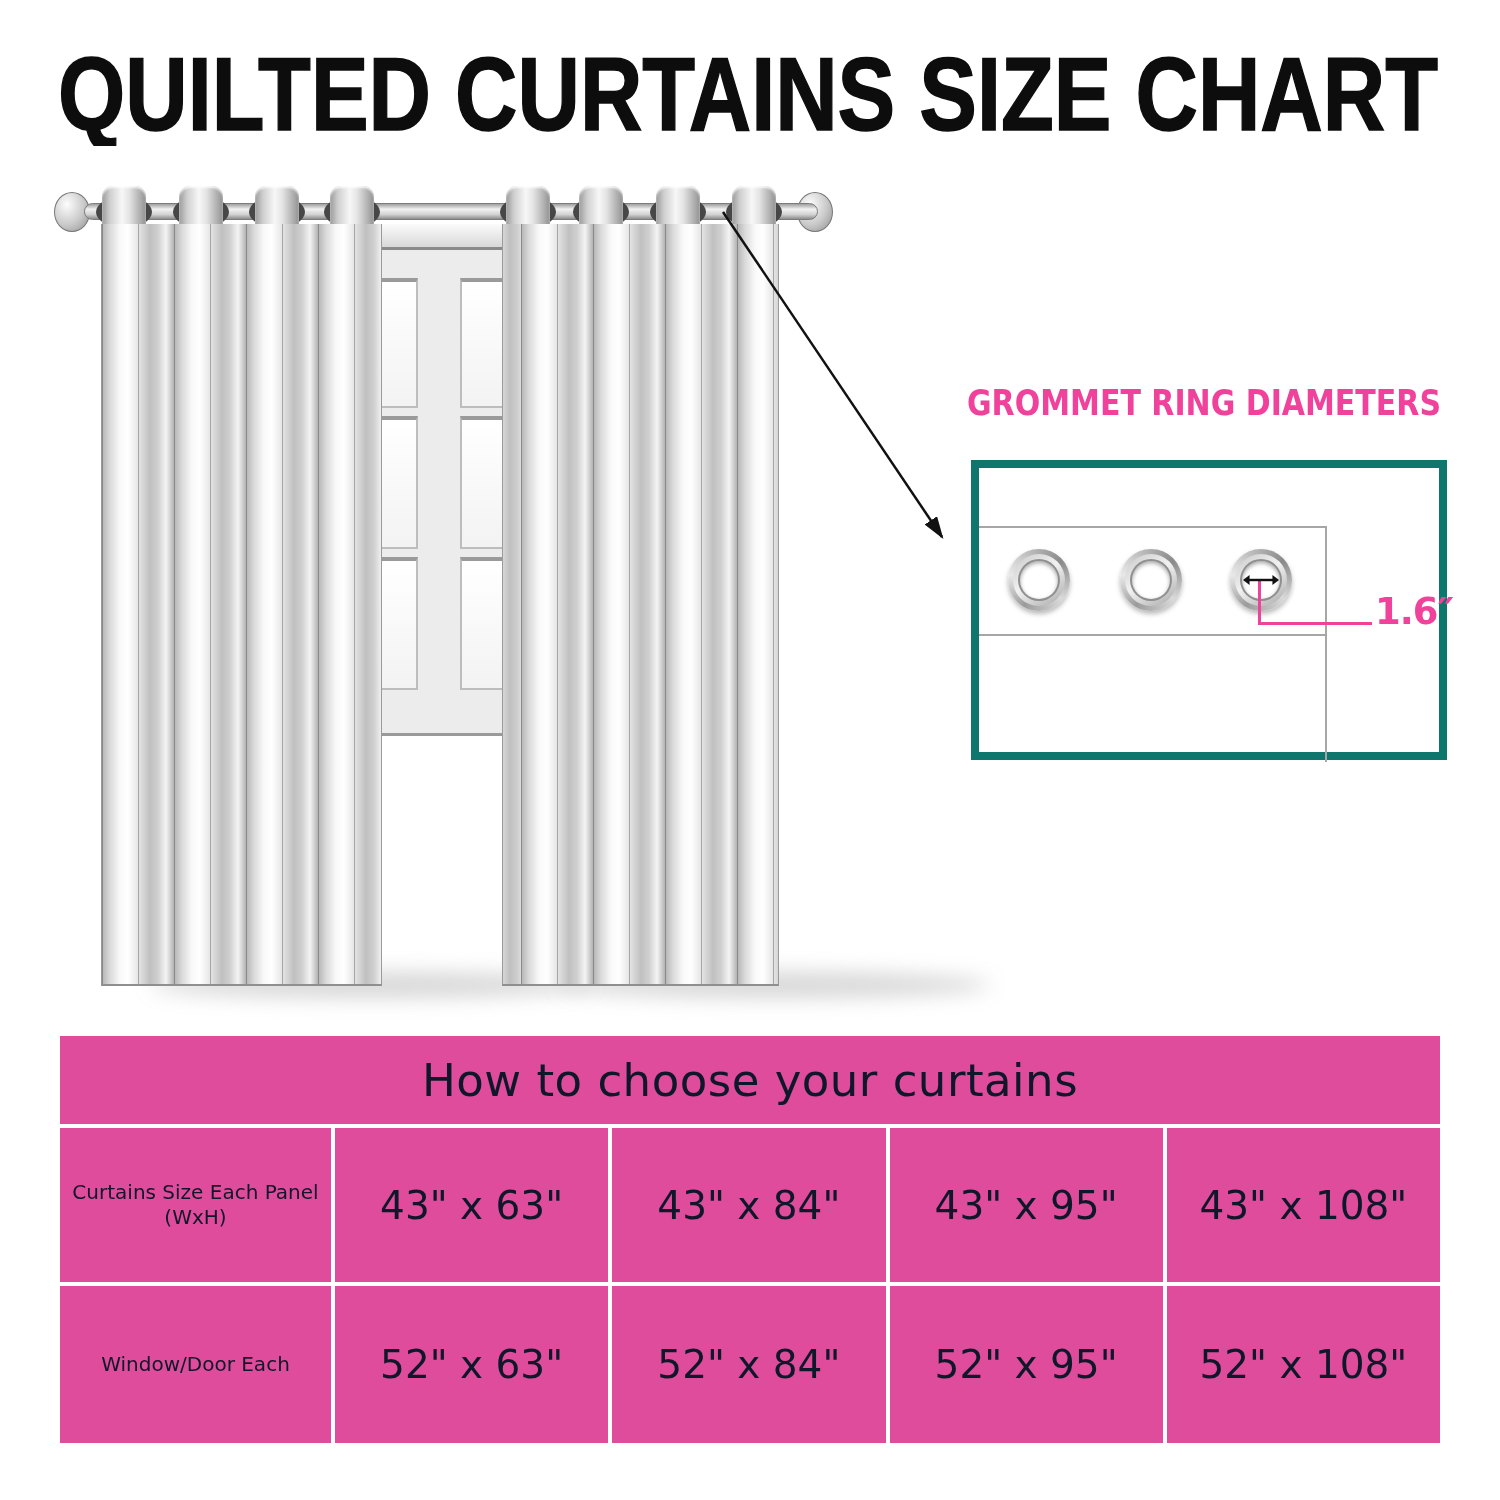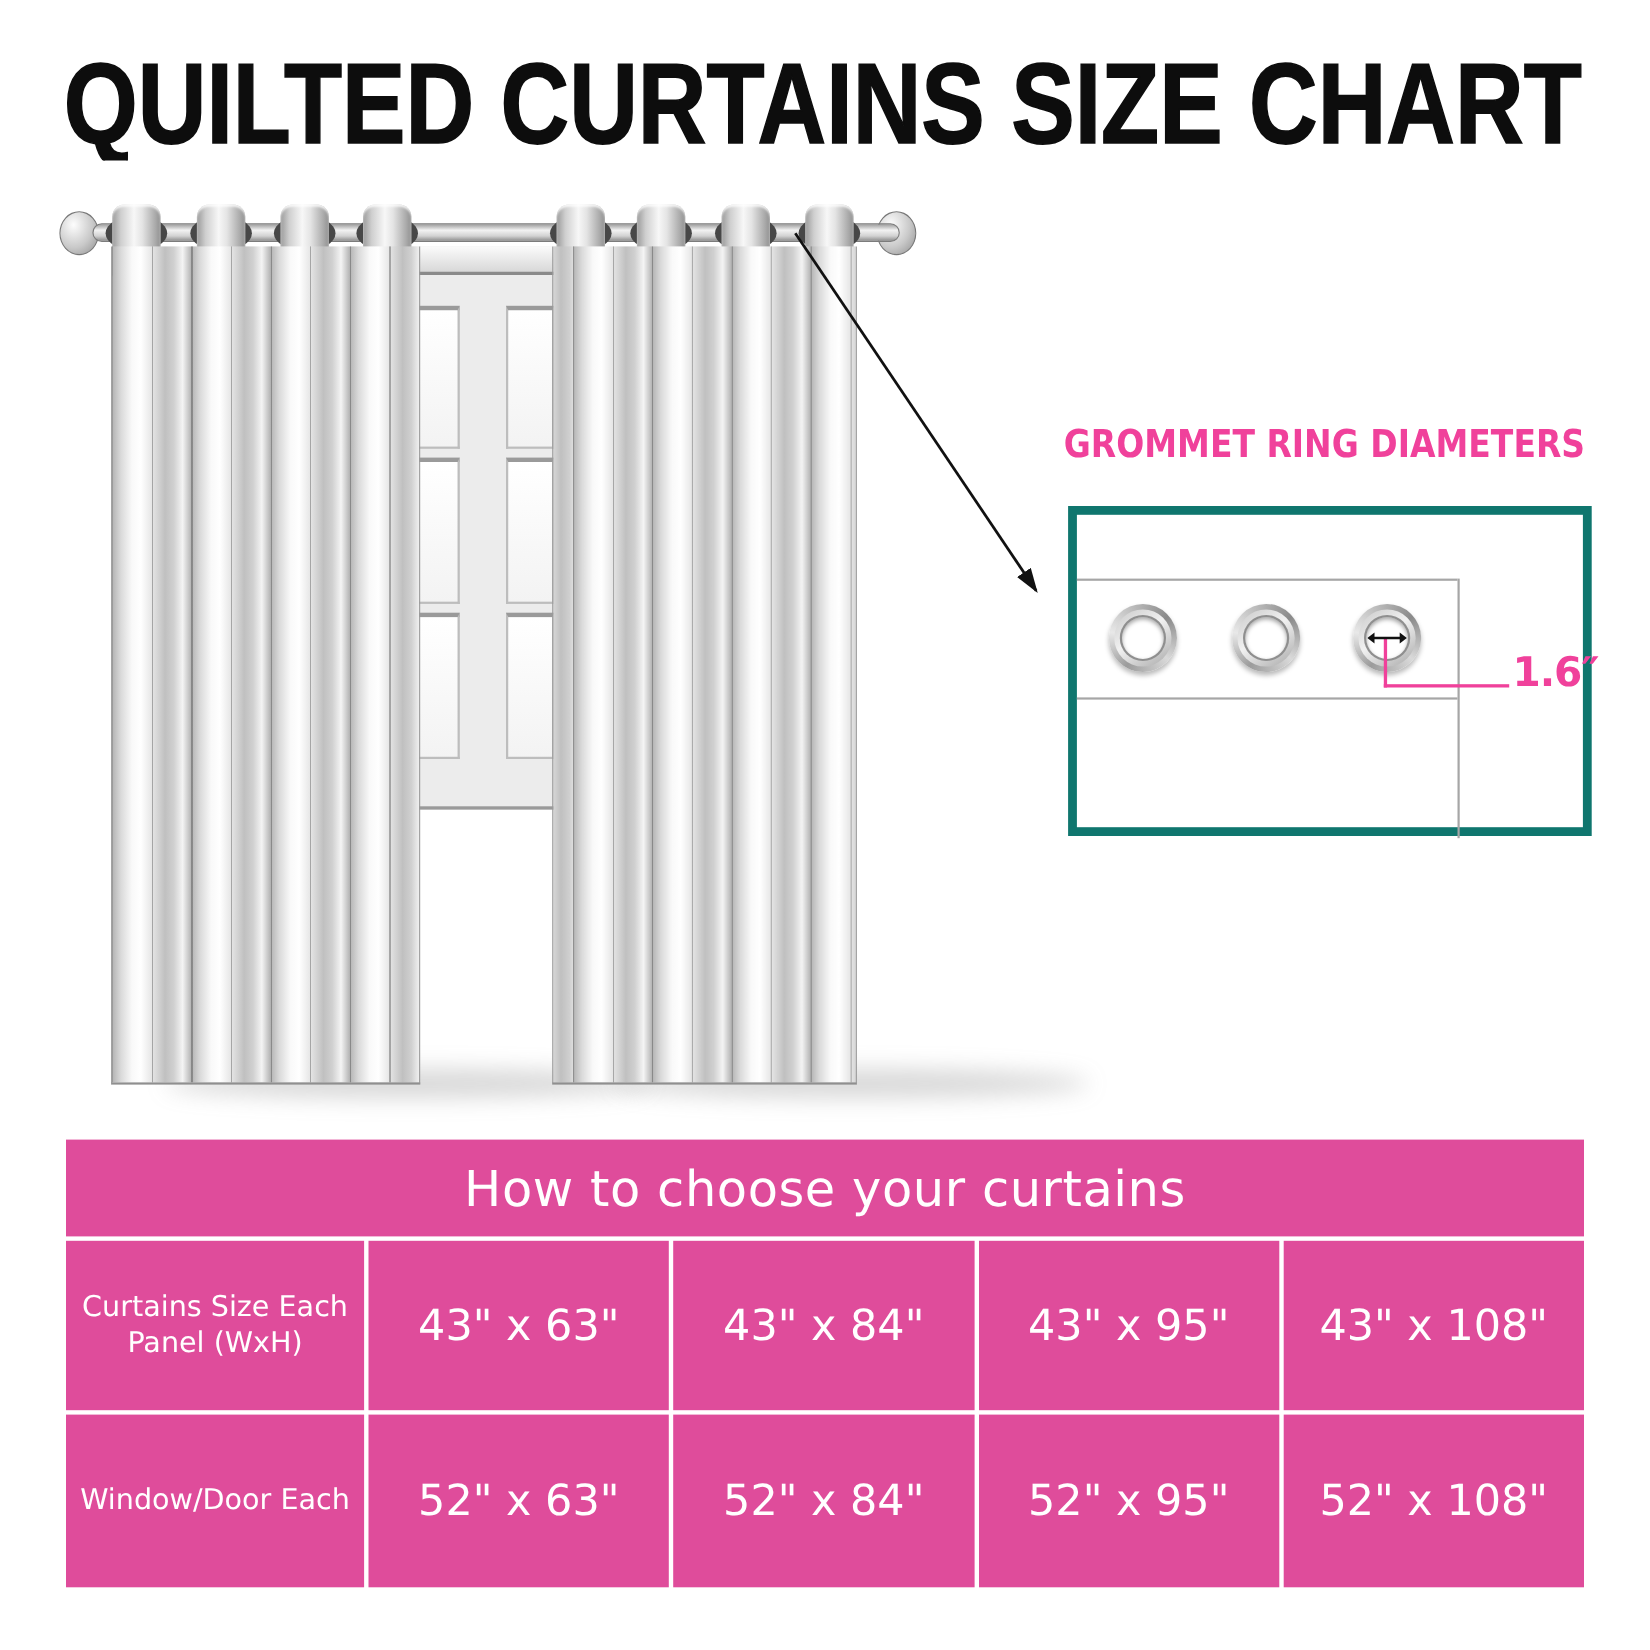--- a/index.html
+++ b/index.html
@@ -119,25 +119,25 @@
     color:#f0419b; letter-spacing:-1px;
   }
 
   
   .size-table {
     position:absolute; left:60px; top:1036px; width:1380px; height:407px;
     display:grid; grid-template-columns:271px 1fr 1fr 1fr 1fr;
     grid-template-rows:88px 154px 157px; gap:4px;
   }
   .size-table > div {
-    background:#df4c9b; color:#ffffff; display:flex; align-items:center; justify-content:center;
+    background:#df4c9b; color:#0f172a; display:flex; align-items:center; justify-content:center;
     text-align:center;
   }
   .th { grid-column:1 / -1; font-size:45px; letter-spacing:0.5px; }
-  .cell.label { font-size:26px; line-height:1.27; padding:0 10px; }
+  .cell.label { font-size:20px; line-height:1.27; padding:0 10px; }
   .cell.value { font-size:39px; }
 </style>
 </head>
 <body>
 
 <div class="page">
 
   <svg class="title-svg" viewBox="0 0 1386 108">
     <text x="693" y="92" font-size="104" text-anchor="middle" textLength="1380" lengthAdjust="spacingAndGlyphs">QUILTED CURTAINS SIZE CHART</text>
   </svg>

